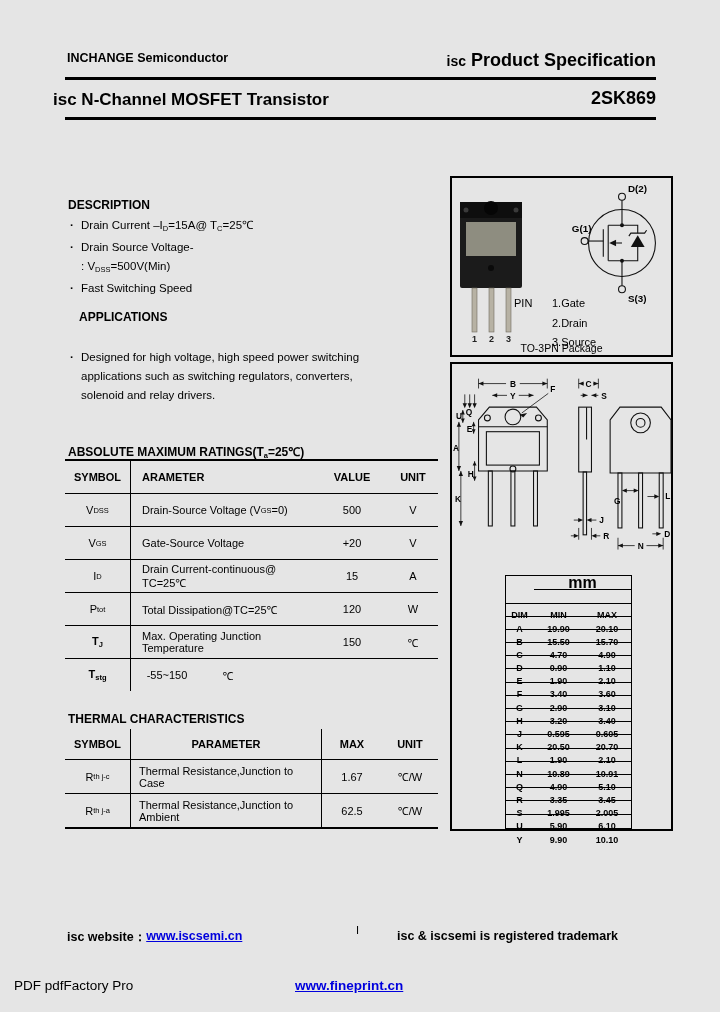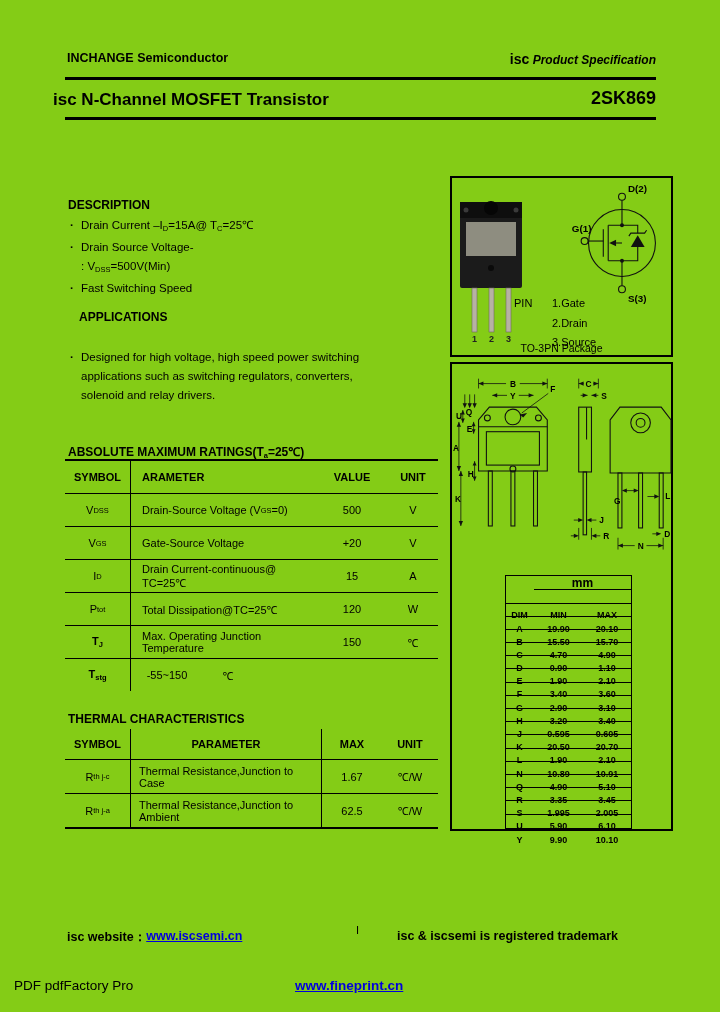--- a/index.html
+++ b/index.html
@@ -1,26 +1,26 @@
 <!DOCTYPE html>
 <html><head>
 <meta charset="utf-8">
 <style>
   * { margin:0; padding:0; box-sizing:border-box; }
   html,body { width:720px; height:1012px; }
   body { font-family:"Liberation Sans", sans-serif; color:#000; }
-  .page { position:relative; width:720px; height:1012px; background:#84cc16; overflow:hidden; }
+  .page { position:relative; width:720px; height:1012px; background:#e5e5e5; overflow:hidden; }
   .abs { position:absolute; }
   sub { font-size:7.5px; vertical-align:-2px; }
 
   
   .company { left:67px; top:51px; font-size:12.5px; font-weight:700; }
   .spec { right:64px; top:50px; font-weight:700; }
   .spec .logo { font-size:14px; }
-  .spec .rest { font-size:12px;font-style:italic; }
+  .spec .rest { font-size:18px; }
   .rule { background:#000; height:3px; left:65px; width:591px; }
   .rule1 { top:77px; } .rule2 { top:117px; }
   .title { left:53px; top:90px; font-size:17px; font-weight:700; }
   .part { right:64px; top:88px; font-size:18px; font-weight:700; }
 
   
   .h2 { font-size:12px; font-weight:700; }
   .desc-h { left:68px; top:198px; }
   .desc-list { left:70px; top:216px; width:370px; font-size:11.5px; line-height:19px; }
   .apps-h { left:68px; top:310px;margin-left:11px; }
@@ -61,21 +61,21 @@
   .pinlabel { width:38px; font-size:11px; }
   .caption { left:0; right:0; bottom:1px; text-align:center; font-size:10.5px; }
 
   
   .dims { left:53px; top:211px; width:127px; border:1.5px solid #000; font-size:9px; font-weight:700; }
   .dimrow { display:flex; align-items:stretch; }
   .dcell { display:flex; align-items:center; justify-content:center;margin-top:25px; }
   .d0 { width:28px; border-right:1.2px solid #000; }
   .d1 { width:49px; }
   .d2 { flex:1; }
-  .dh1 { height:14px; } .dh1 .mm { flex:1; font-size:12px; border-bottom:1.2px solid #000; display:flex; align-items:center; justify-content:center; }
+  .dh1 { height:14px; } .dh1 .mm { flex:1; font-size:16px; border-bottom:1.2px solid #000; display:flex; align-items:center; justify-content:center; }
   .dh2 { height:13.5px; border-bottom:1.5px solid #000; }
   .drw { height:13.2px; border-bottom:1px solid #000; }
   .dims .drw:last-child { border-bottom:none; }
 
   
   .f-web { left:67px; top:929px; font-size:12.5px; font-weight:700; display:flex; }
   .link { color:#0000dd; text-decoration:underline; cursor:pointer; }
   .f-mark { left:356px; top:924px; font-size:11px; }
   .f-tm { left:397px; top:929px; font-size:12.5px; font-weight:700; }
   .f-pdf { left:14px; top:978px; font-size:13.5px; }

